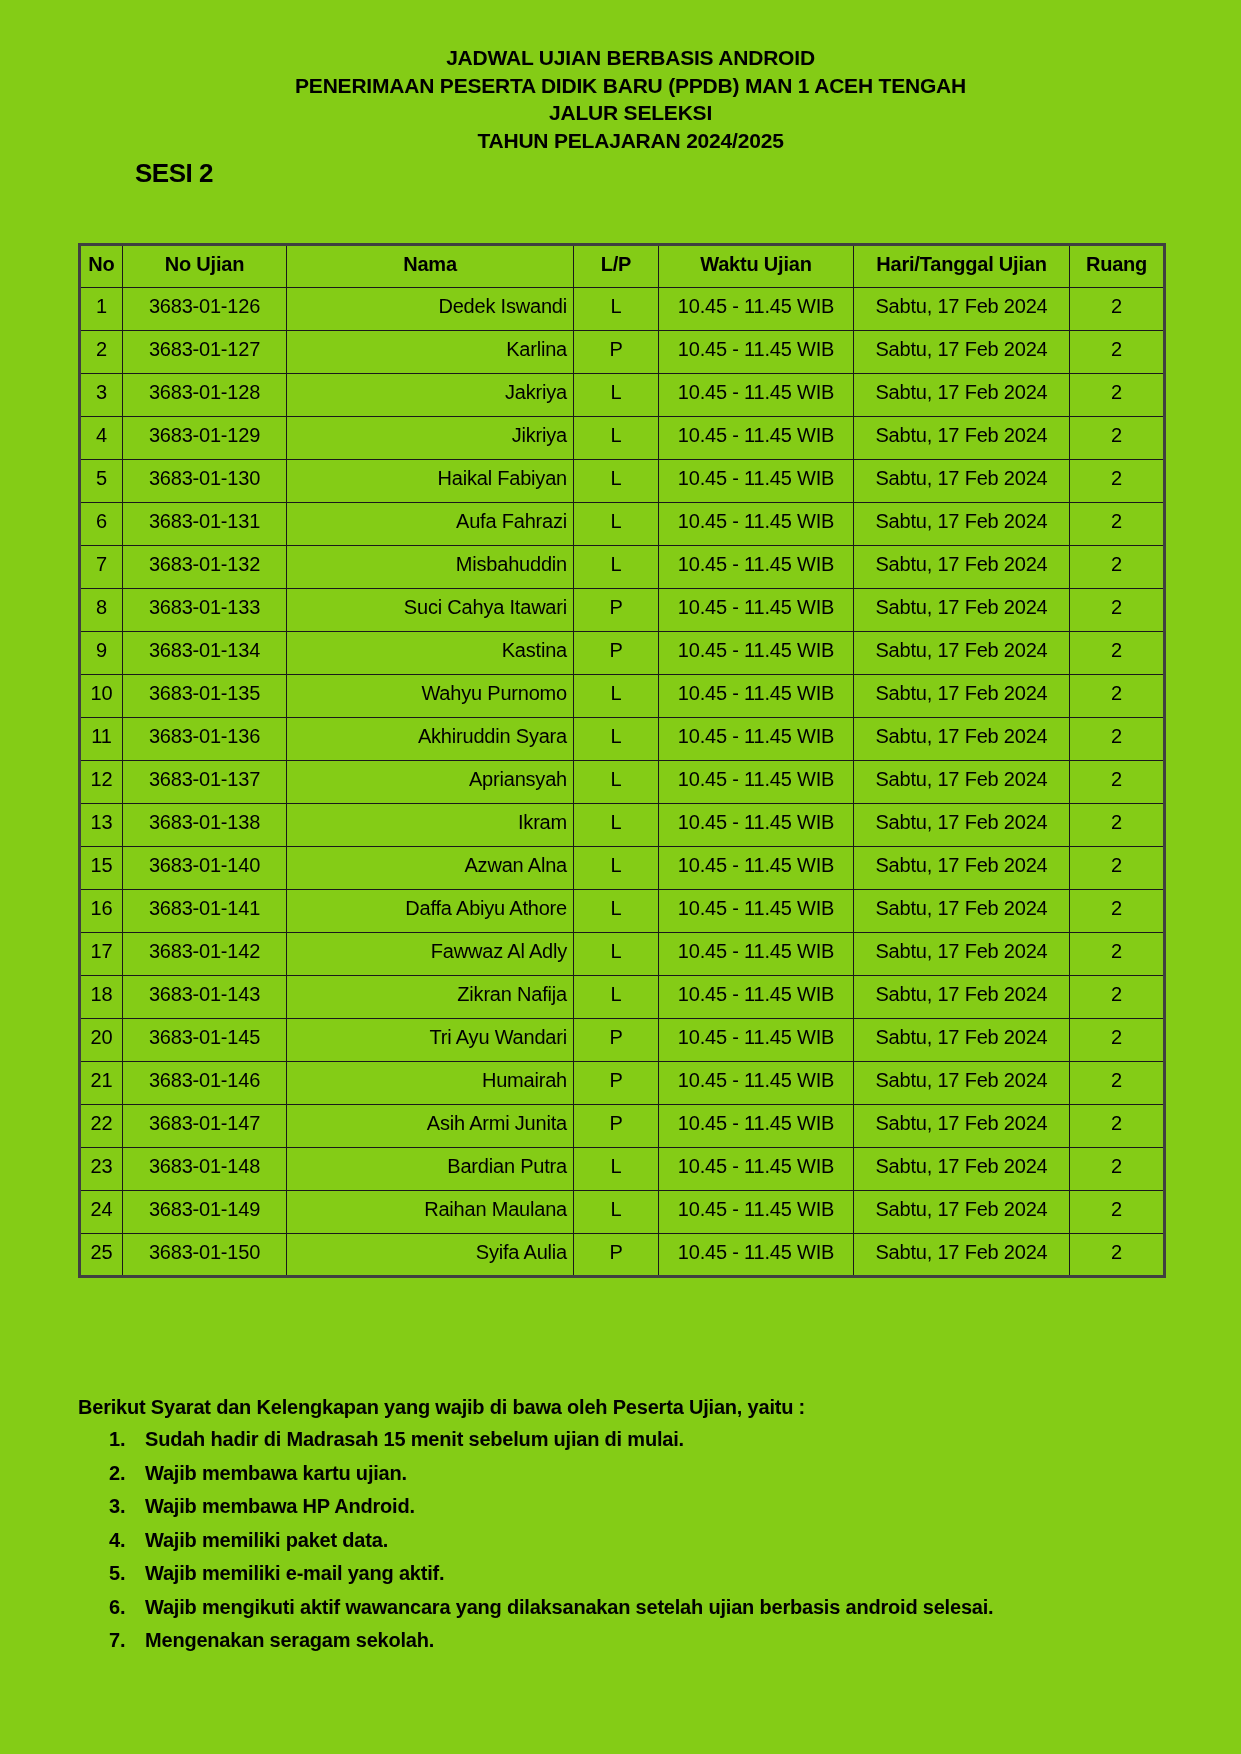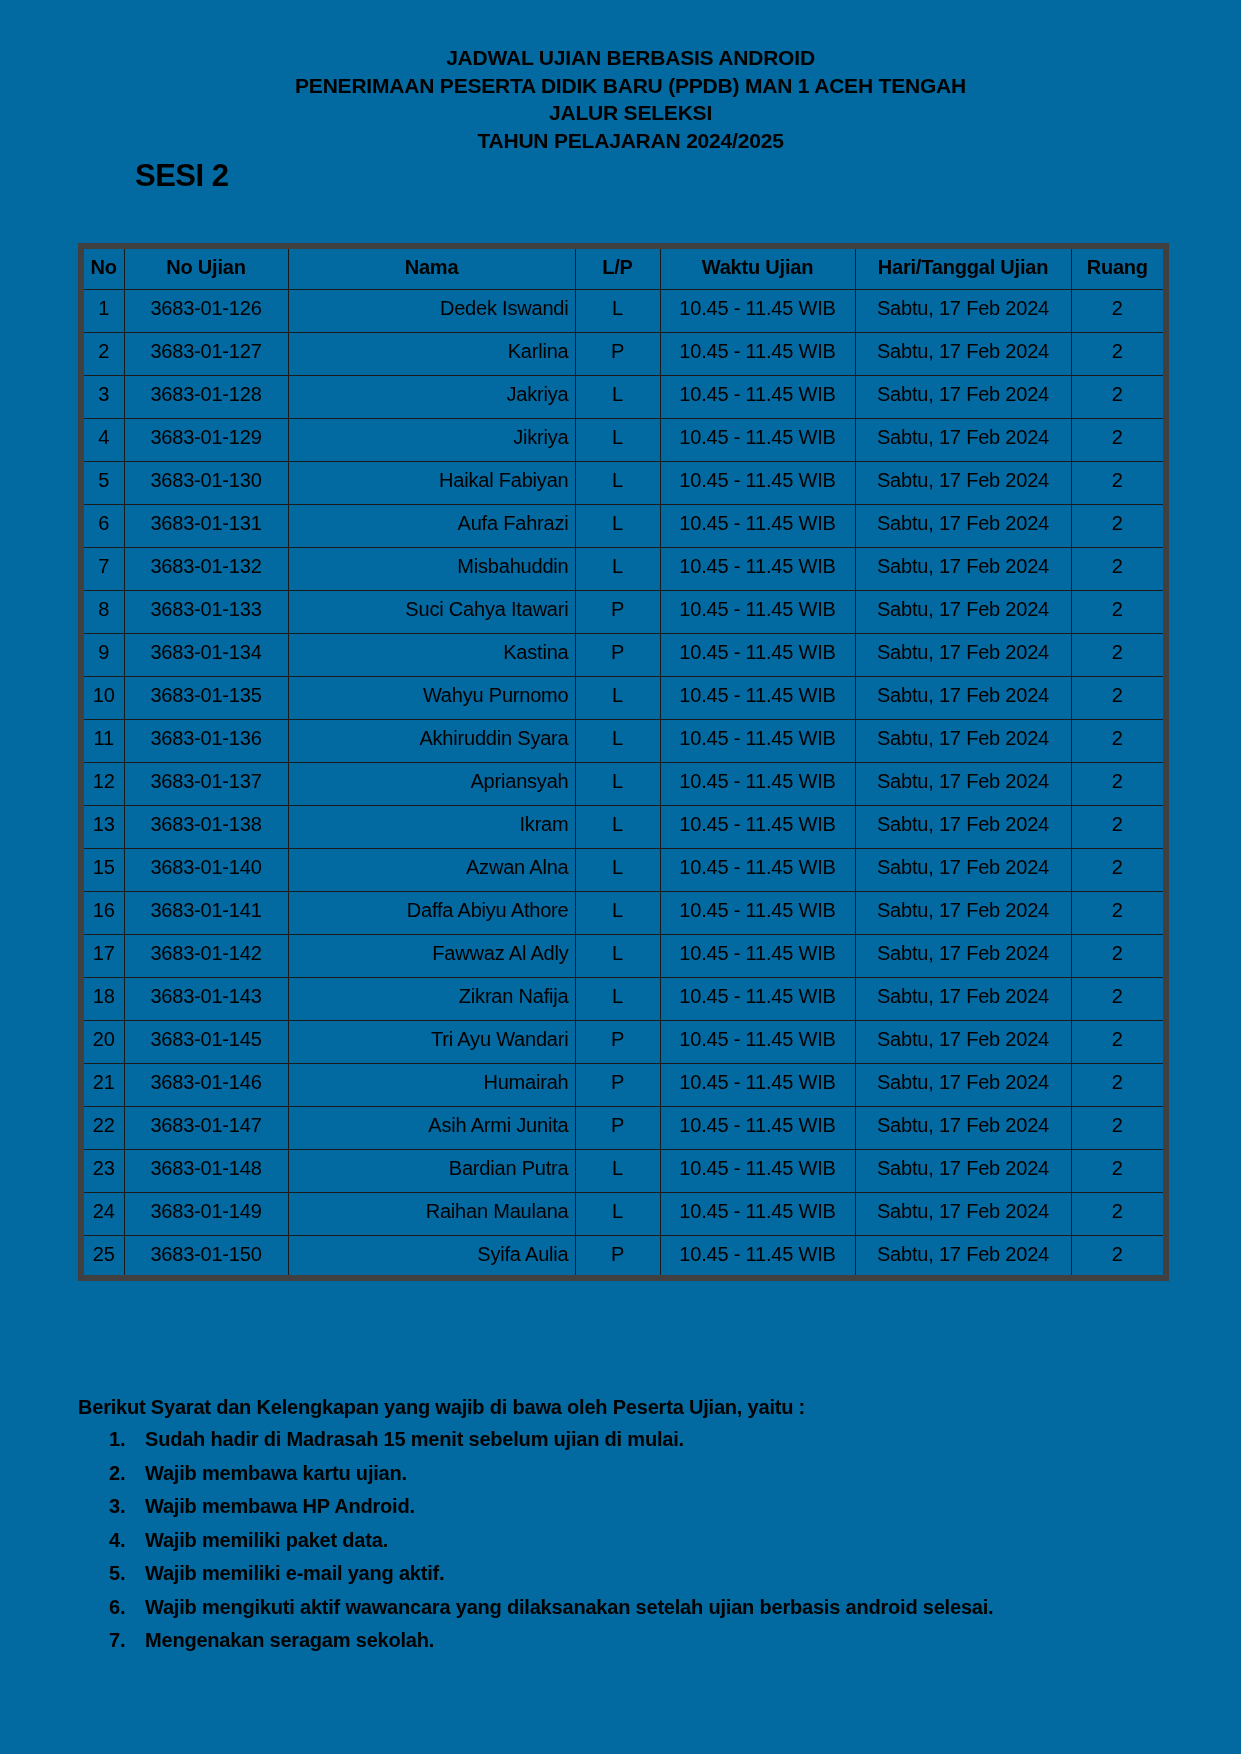--- a/index.html
+++ b/index.html
@@ -1,20 +1,20 @@
 <!DOCTYPE html>
 <html><head>
 <meta charset="utf-8">
 <style>
   html, body { margin: 0; padding: 0; background: #ffffff; }
   .page {
     position: relative;
     width: 1241px;
     height: 1754px;
-    background: #0369a1;
+    background: #84cc16;
     color: #000000;
     font-family: "Liberation Sans", sans-serif;
     overflow: hidden;
   }
 
   
   .title-block {
     position: absolute;
     top: 44px;
     left: 10px;
@@ -24,34 +24,34 @@
     font-size: 21px;
     line-height: 27.5px;
     letter-spacing: -0.2px;
   }
 
   
   .sesi {
     position: absolute;
     left: 135px;
     top: 158px;
-    font-size: 31px;
+    font-size: 26px;
     font-weight: bold;
     letter-spacing: -0.5px;
   }
 
   
   table.schedule {
     position: absolute;
     left: 78px;
     top: 243px;
     width: 1085px;
     border-collapse: collapse;
     table-layout: fixed;
-    border: 6px solid #404040;
+    border: 3px solid #404040;
     font-size: 20px;
     padding-left: 14px;
   }
   table.schedule th, table.schedule td {
     border: 1px solid #1a1a1a;
     vertical-align: top;
     padding: 7px 6px 6px 6px;
     overflow: hidden;
     white-space: nowrap;
   }

